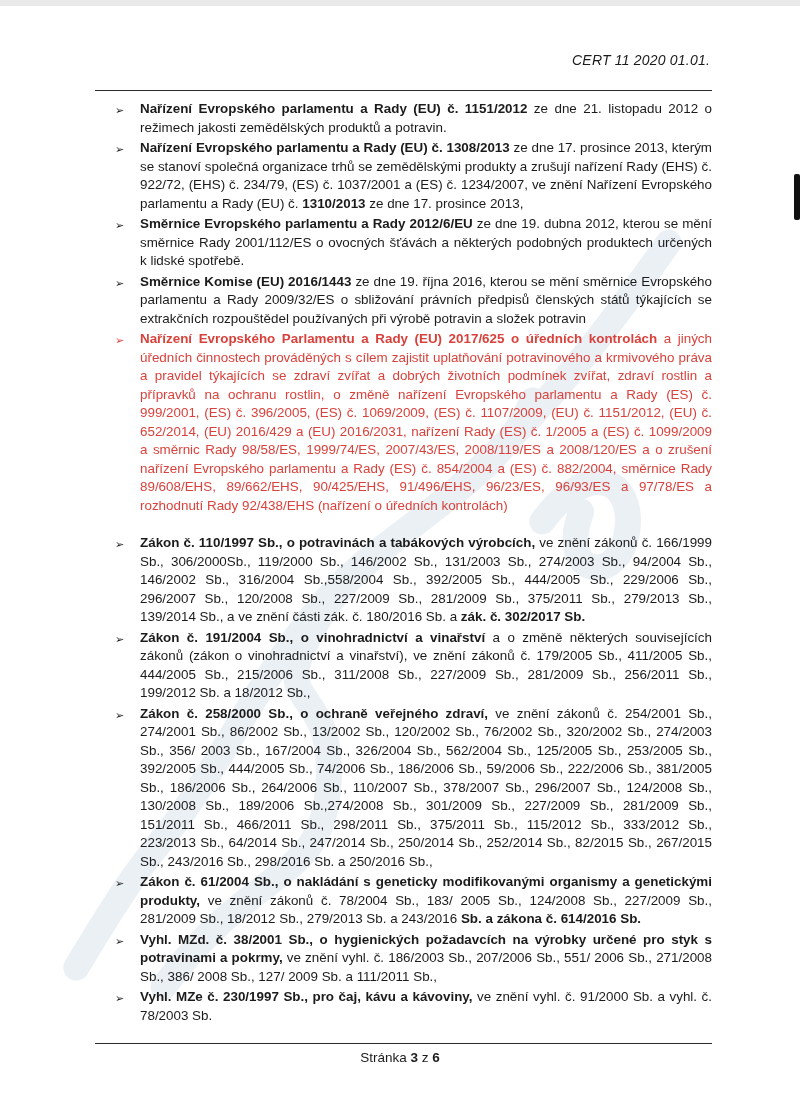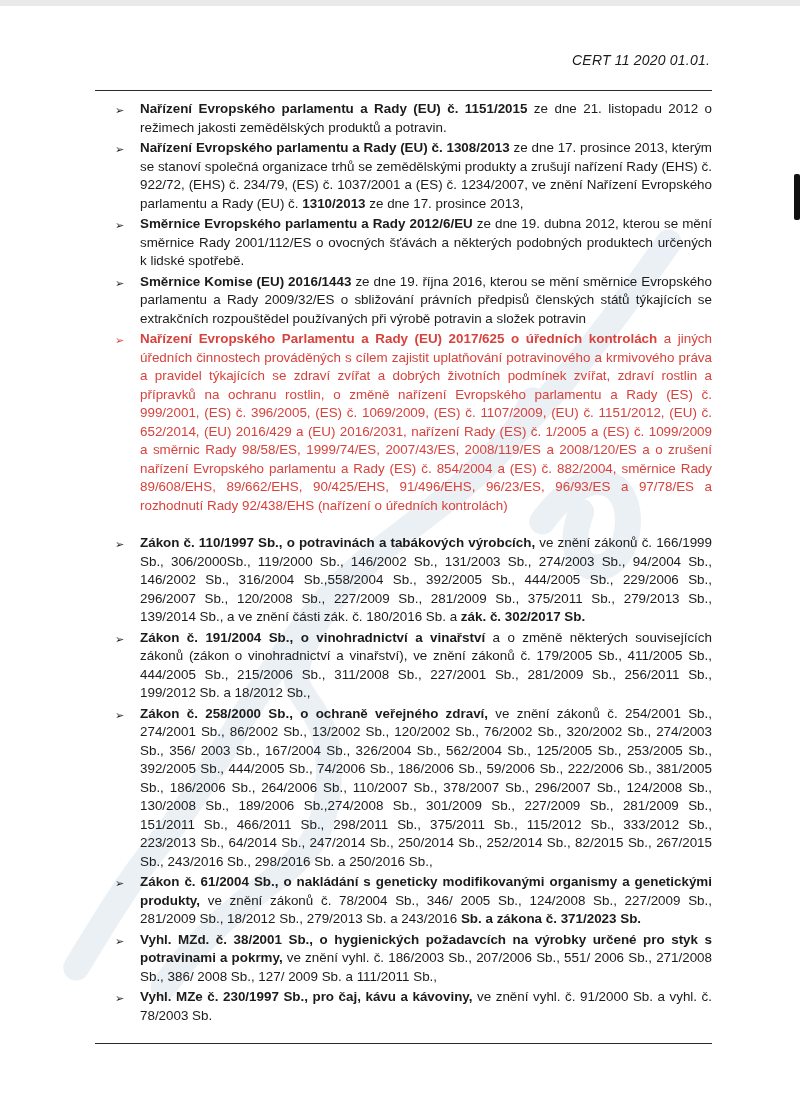--- a/index.html
+++ b/index.html
@@ -94,21 +94,21 @@
     </g>
   </svg>
 
   <div class="header">CERT 11 2020 01.01.</div>
   <div class="header-rule"></div>
   <div class="scan-artifact"></div>
 
   <div class="content">
       <div class="item">
         <span class="marker">➢</span>
-        <span class="text"><span class="bold">Nařízení Evropského parlamentu a Rady (EU) č. 1151/2015</span><span> ze dne 21. listopadu 2012 o režimech jakosti zemědělských produktů a potravin.</span></span>
+        <span class="text"><span class="bold">Nařízení Evropského parlamentu a Rady (EU) č. 1151/2012</span><span> ze dne 21. listopadu 2012 o režimech jakosti zemědělských produktů a potravin.</span></span>
       </div>
       <div class="item">
         <span class="marker">➢</span>
         <span class="text"><span class="bold">Nařízení Evropského parlamentu a Rady (EU) č. 1308/2013</span><span> ze dne 17. prosince 2013, kterým se stanoví společná organizace trhů se zemědělskými produkty a zrušují nařízení Rady (EHS) č. 922/72, (EHS) č. 234/79, (ES) č. 1037/2001 a (ES) č. 1234/2007, ve znění Nařízení Evropského parlamentu a Rady (EU) č. </span><span class="bold">1310/2013</span><span> ze dne 17. prosince 2013,</span></span>
       </div>
       <div class="item">
         <span class="marker">➢</span>
         <span class="text"><span class="bold">Směrnice Evropského parlamentu a Rady 2012/6/EU</span><span> ze dne 19. dubna 2012, kterou se mění směrnice Rady 2001/112/ES o ovocných šťávách a některých podobných produktech určených k lidské spotřebě.</span></span>
       </div>
       <div class="item">
@@ -118,35 +118,41 @@
       <div class="item red">
         <span class="marker" style="color: rgb(217, 66, 60);">➢</span>
         <span class="text"><span class="bold">Nařízení Evropského Parlamentu a Rady (EU) 2017/625 o úředních kontrolách</span><span> a jiných úředních činnostech prováděných s cílem zajistit uplatňování potravinového a krmivového práva a pravidel týkajících se zdraví zvířat a dobrých životních podmínek zvířat, zdraví rostlin a přípravků na ochranu rostlin, o změně nařízení Evropského parlamentu a Rady (ES) č. 999/2001, (ES) č. 396/2005, (ES) č. 1069/2009, (ES) č. 1107/2009, (EU) č. 1151/2012, (EU) č. 652/2014, (EU) 2016/429 a (EU) 2016/2031, nařízení Rady (ES) č. 1/2005 a (ES) č. 1099/2009 a směrnic Rady 98/58/ES, 1999/74/ES, 2007/43/ES, 2008/119/ES a 2008/120/ES a o zrušení nařízení Evropského parlamentu a Rady (ES) č. 854/2004 a (ES) č. 882/2004, směrnice Rady 89/608/EHS, 89/662/EHS, 90/425/EHS, 91/496/EHS, 96/23/ES, 96/93/ES a 97/78/ES a rozhodnutí Rady 92/438/EHS (nařízení o úředních kontrolách)</span></span>
       </div>
       <div class="item gap">
         <span class="marker">➢</span>
         <span class="text"><span class="bold">Zákon č. 110/1997 Sb., o potravinách a tabákových výrobcích,</span><span> ve znění zákonů č. 166/1999 Sb., 306/2000Sb., 119/2000 Sb., 146/2002 Sb., 131/2003 Sb., 274/2003 Sb., 94/2004 Sb., 146/2002 Sb., 316/2004 Sb.,558/2004 Sb., 392/2005 Sb., 444/2005 Sb., 229/2006 Sb., 296/2007 Sb., 120/2008 Sb., 227/2009 Sb., 281/2009 Sb., 375/2011 Sb., 279/2013 Sb., 139/2014 Sb., a ve znění části zák. č. 180/2016 Sb. a </span><span class="bold">zák. č. 302/2017 Sb.</span></span>
       </div>
       <div class="item">
         <span class="marker">➢</span>
-        <span class="text"><span class="bold">Zákon č. 191/2004 Sb., o vinohradnictví a vinařství</span><span> a o změně některých souvisejících zákonů (zákon o vinohradnictví a vinařství), ve znění zákonů č. 179/2005 Sb., 411/2005 Sb., 444/2005 Sb., 215/2006 Sb., 311/2008 Sb., 227/2001 Sb., 281/2009 Sb., 256/2011 Sb., 199/2012 Sb. a 18/2012 Sb.,</span></span>
+        <span class="text"><span class="bold">Zákon č. 191/2004 Sb., o vinohradnictví a vinařství</span><span> a o změně některých souvisejících zákonů (zákon o vinohradnictví a vinařství), ve znění zákonů č. 179/2005 Sb., 411/2005 Sb., 444/2005 Sb., 215/2006 Sb., 311/2008 Sb., 227/2009 Sb., 281/2009 Sb., 256/2011 Sb., 199/2012 Sb. a 18/2012 Sb.,</span></span>
       </div>
       <div class="item">
         <span class="marker">➢</span>
         <span class="text"><span class="bold">Zákon č. 258/2000 Sb., o ochraně veřejného zdraví,</span><span> ve znění zákonů č. 254/2001 Sb., 274/2001 Sb., 86/2002 Sb., 13/2002 Sb., 120/2002 Sb., 76/2002 Sb., 320/2002 Sb., 274/2003 Sb., 356/ 2003 Sb., 167/2004 Sb., 326/2004 Sb., 562/2004 Sb., 125/2005 Sb., 253/2005 Sb., 392/2005 Sb., 444/2005 Sb., 74/2006 Sb., 186/2006 Sb., 59/2006 Sb., 222/2006 Sb., 381/2005 Sb., 186/2006 Sb., 264/2006 Sb., 110/2007 Sb., 378/2007 Sb., 296/2007 Sb., 124/2008 Sb., 130/2008 Sb., 189/2006 Sb.,274/2008 Sb., 301/2009 Sb., 227/2009 Sb., 281/2009 Sb., 151/2011 Sb., 466/2011 Sb., 298/2011 Sb., 375/2011 Sb., 115/2012 Sb., 333/2012 Sb., 223/2013 Sb., 64/2014 Sb., 247/2014 Sb., 250/2014 Sb., 252/2014 Sb., 82/2015 Sb., 267/2015 Sb., 243/2016 Sb., 298/2016 Sb. a 250/2016 Sb.,</span></span>
       </div>
       <div class="item">
         <span class="marker">➢</span>
-        <span class="text"><span class="bold">Zákon č. 61/2004 Sb., o nakládání s geneticky modifikovanými organismy a genetickými produkty,</span><span> ve znění zákonů č. 78/2004 Sb., 346/ 2005 Sb., 124/2008 Sb., 227/2009 Sb., 281/2009 Sb., 18/2012 Sb., 279/2013 Sb. a 243/2016 </span><span class="bold">Sb. a zákona č. 371/2023 Sb.</span></span>
+        <span class="text"><span class="bold">Zákon č. 61/2004 Sb., o nakládání s geneticky modifikovanými organismy a genetickými produkty,</span><span> ve znění zákonů č. 78/2004 Sb., 183/ 2005 Sb., 124/2008 Sb., 227/2009 Sb., 281/2009 Sb., 18/2012 Sb., 279/2013 Sb. a 243/2016 </span><span class="bold">Sb. a zákona č. 614/2016 Sb.</span></span>
       </div>
       <div class="item">
         <span class="marker">➢</span>
         <span class="text"><span class="bold">Vyhl. MZd. č. 38/2001 Sb., o hygienických požadavcích na výrobky určené pro styk s potravinami a pokrmy,</span><span> ve znění vyhl. č. 186/2003 Sb., 207/2006 Sb., 551/ 2006 Sb., 271/2008 Sb., 386/ 2008 Sb., 127/ 2009 Sb. a 111/2011 Sb.,</span></span>
       </div>
       <div class="item">
         <span class="marker">➢</span>
         <span class="text"><span class="bold">Vyhl. MZe č. 230/1997 Sb., pro čaj, kávu a kávoviny,</span><span> ve znění vyhl. č. 91/2000 Sb. a vyhl. č. 78/2003 Sb.</span></span>
       </div>
     </div>
 
   <div class="footer-rule"></div>
+  <div class="footer-text">
+    <span>Stránka</span>
+    <span class="bold">3</span>
+    <span>z</span>
+    <span class="bold">6</span>
+  </div>
 
 </div>
 
 </body></html>

